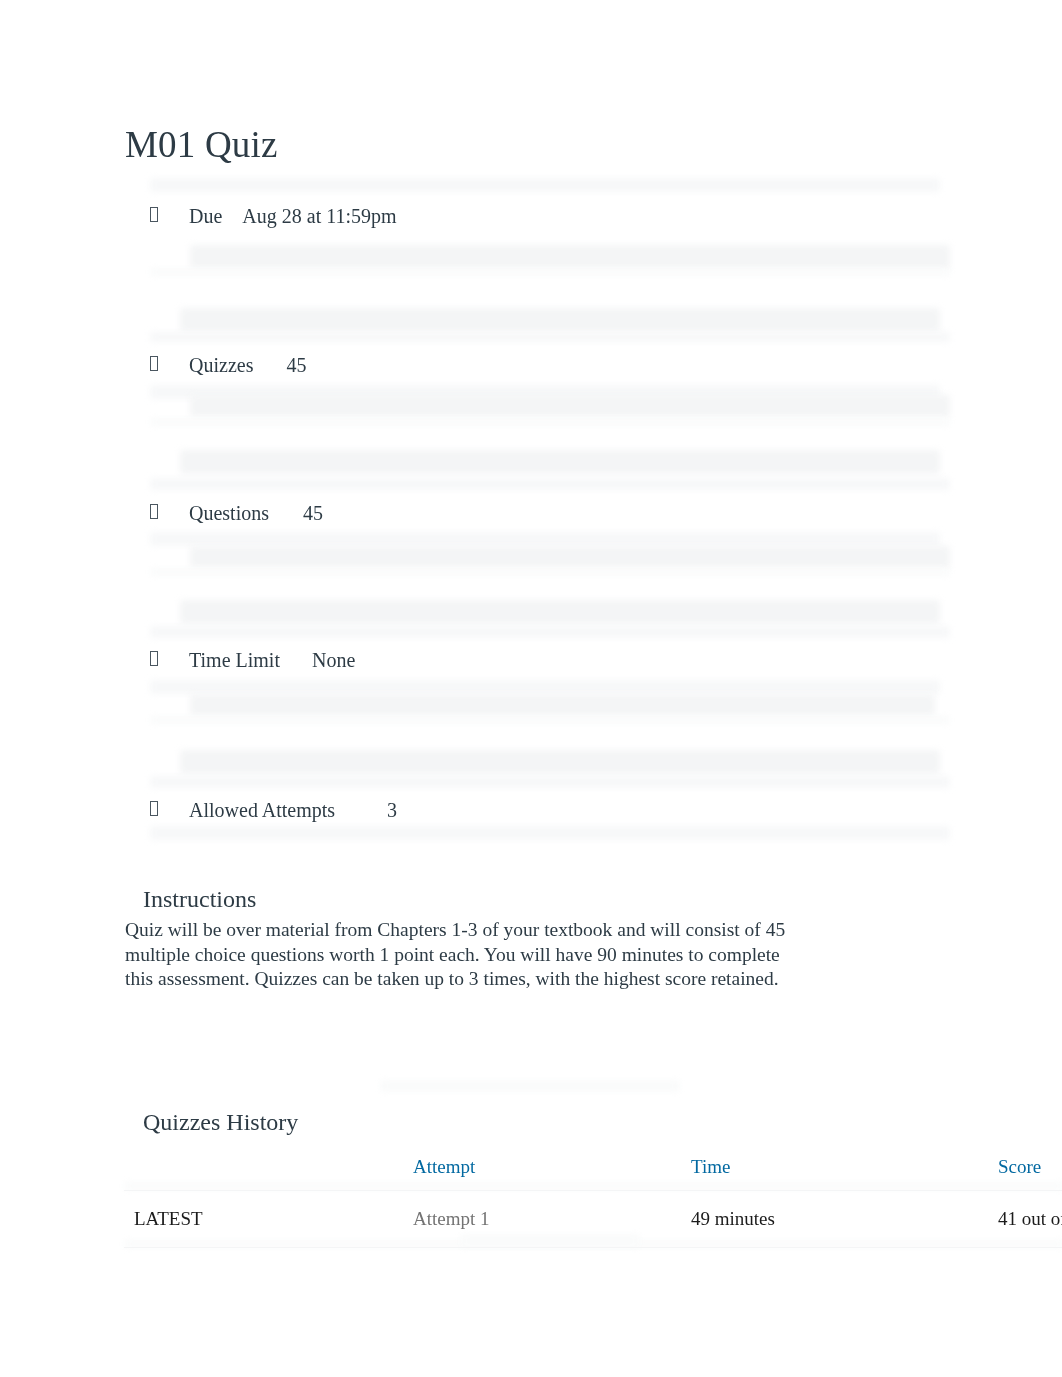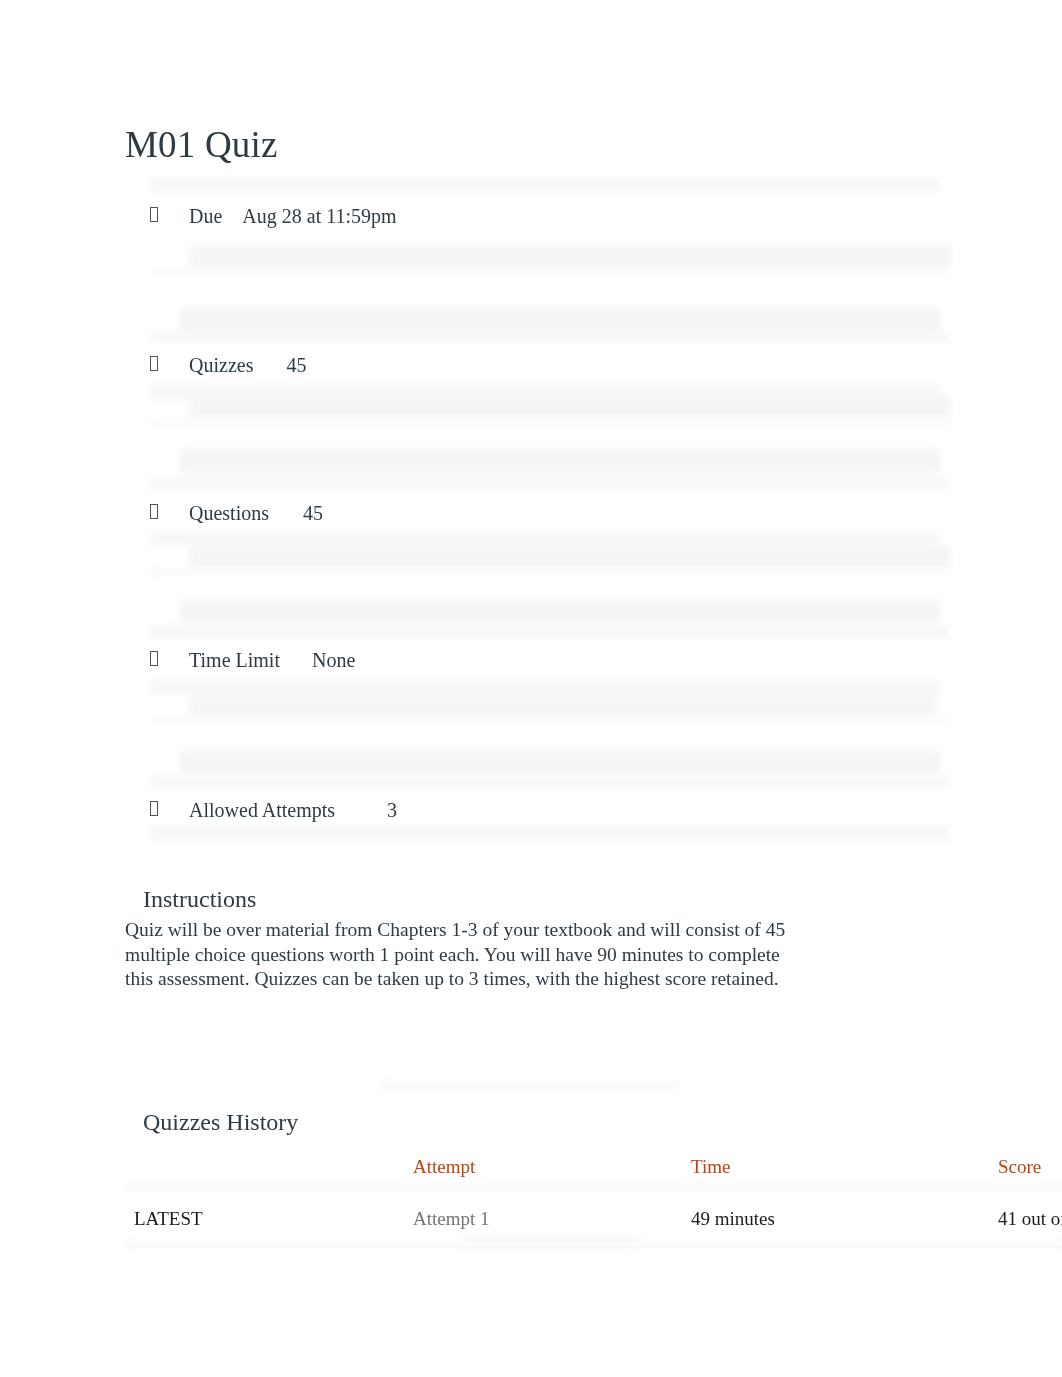--- a/index.html
+++ b/index.html
@@ -175,21 +175,21 @@
     text-align: left;
     font-weight: normal;
     padding: 0;
     vertical-align: middle;
     white-space: nowrap;
   }
   .history-table thead th {
     height: 46px;
     line-height: 46px;
     border-bottom: 1px solid #f4f5f6;
-    color: #c2410c;
+    color: #0369a1;
   }
   .history-table tbody td {
     height: 56px;
     line-height: 56px;
     border-bottom: 1px solid #f4f5f6;
     color: #1b1b1b;
   }
   .col-flag    { width: 289px; }
   .col-attempt { width: 278px; }
   .col-time    { width: 307px; }

